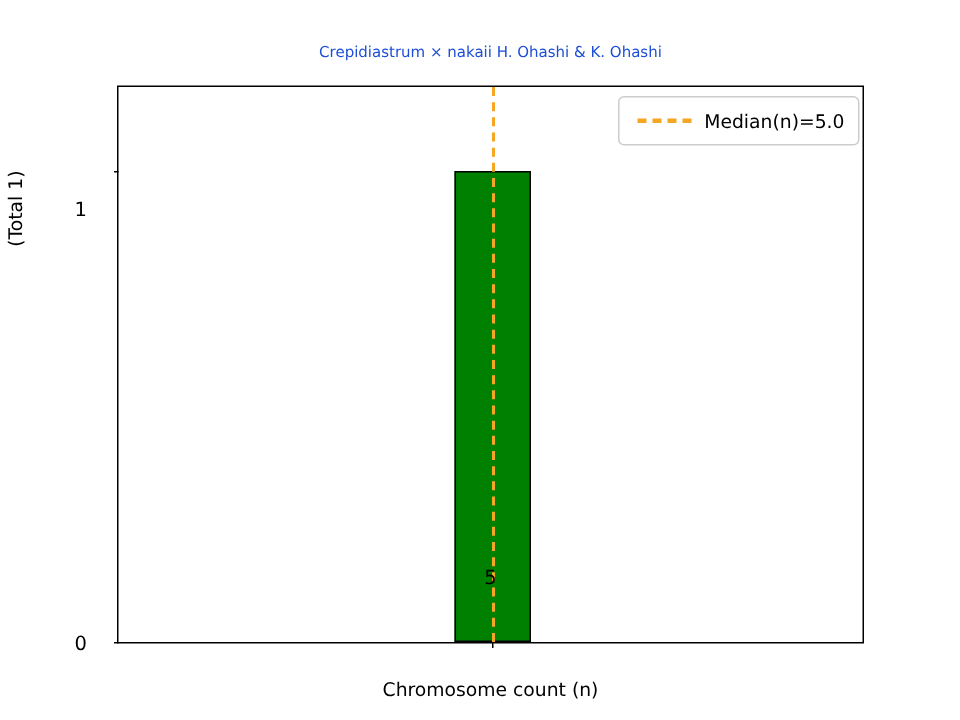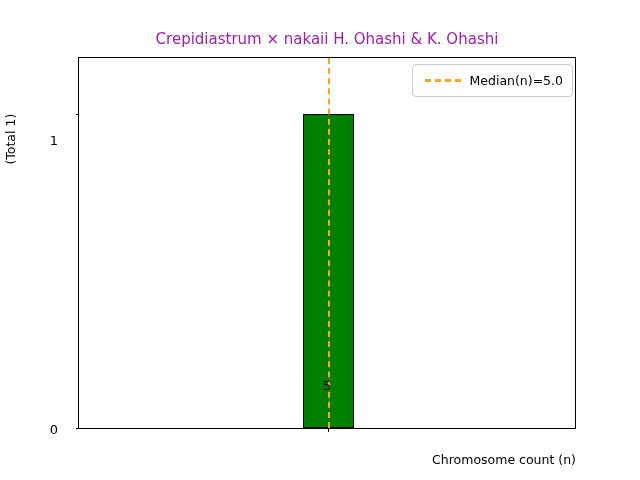--- a/index.html
+++ b/index.html
@@ -16,22 +16,22 @@
     overflow: hidden;
   }
 
   
   #chart-title {
     position: absolute;
     left: 78px;
     top: 30px;
     width: 498px;
     text-align: center;
-    font-size: 15px;
-    color: #a21caf;
+    font-size: 10px;
+    color: #1d4ed8;
     white-space: nowrap;
   }
 
   
   #plot-area {
     position: absolute;
     left: 78px;
     top: 57px;
     width: 498px;
     height: 372px;
@@ -102,21 +102,21 @@
     margin-left: -40px;
     text-align: center;
     font-size: 13px;
     color: #000000;
   }
   #xlabel {
     position: absolute;
     left: 78px;
     top: 452px;
     width: 498px;
-    text-align: right;
+    text-align: center;
     font-size: 12.5px;
     color: #000000;
   }
 
   
   #legend {
     position: absolute;
     left: 333px;
     top: 6px;
     width: 161px;

